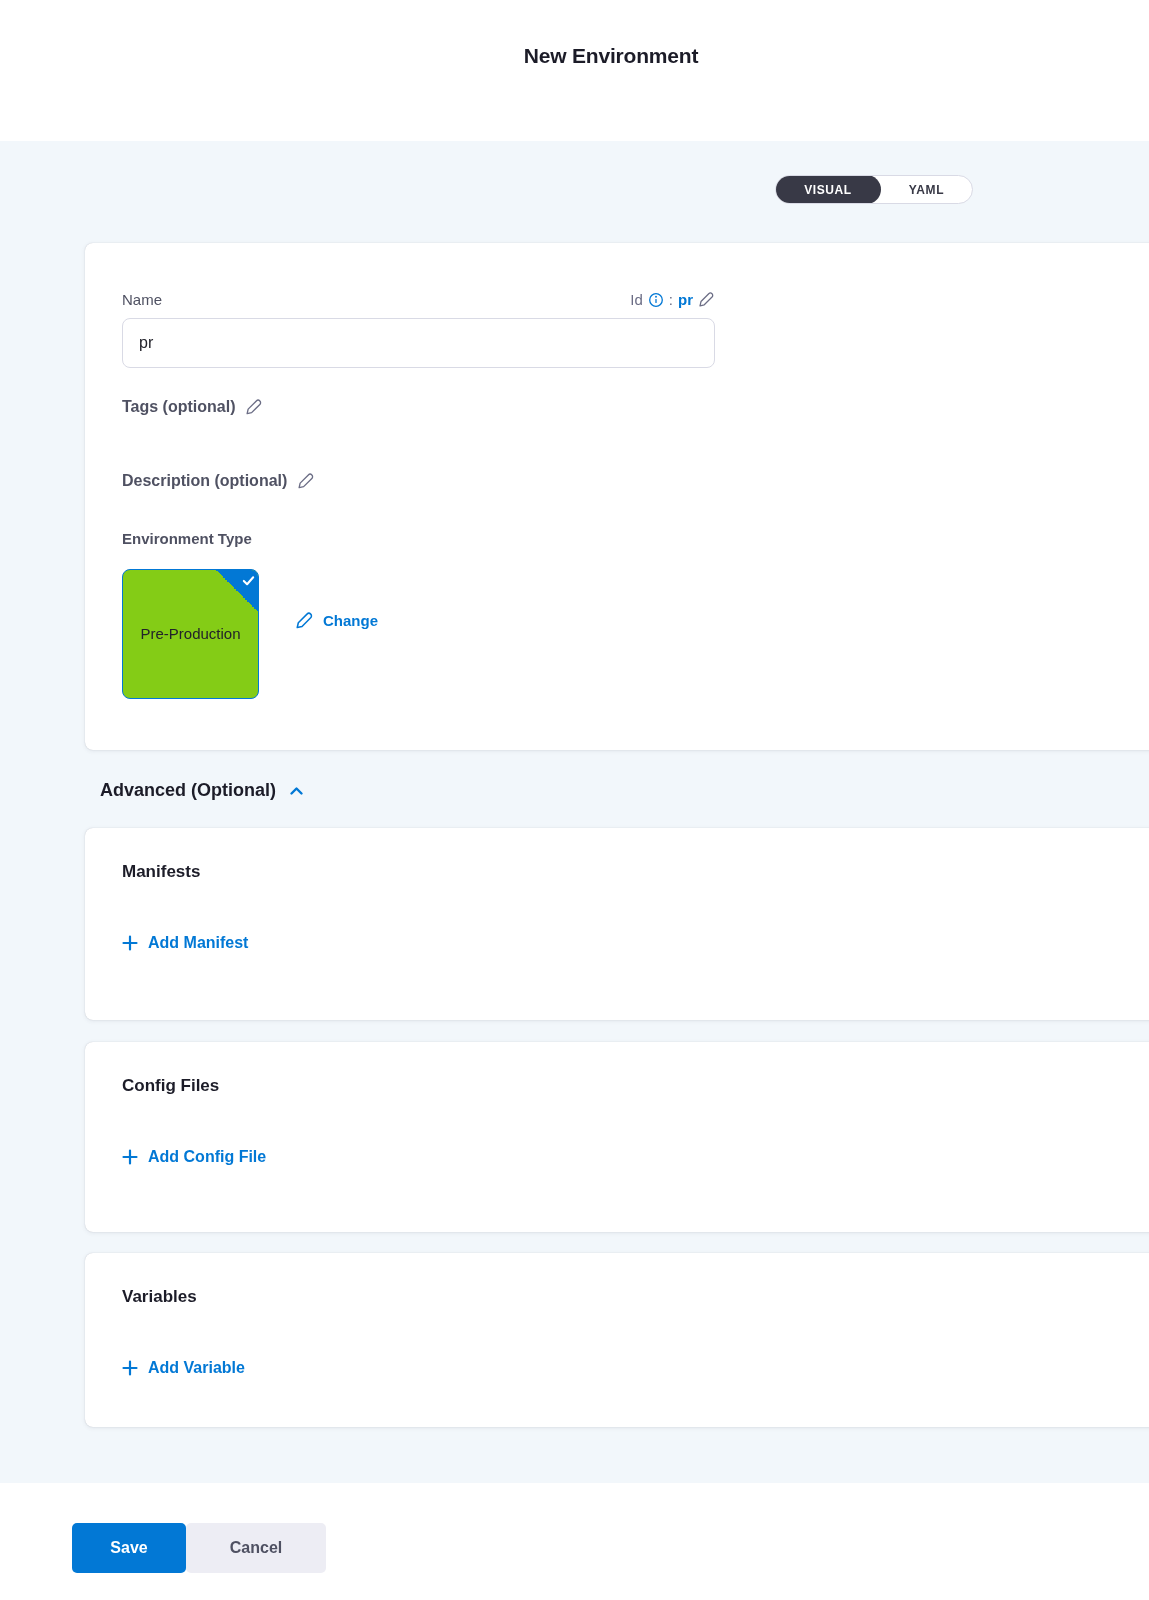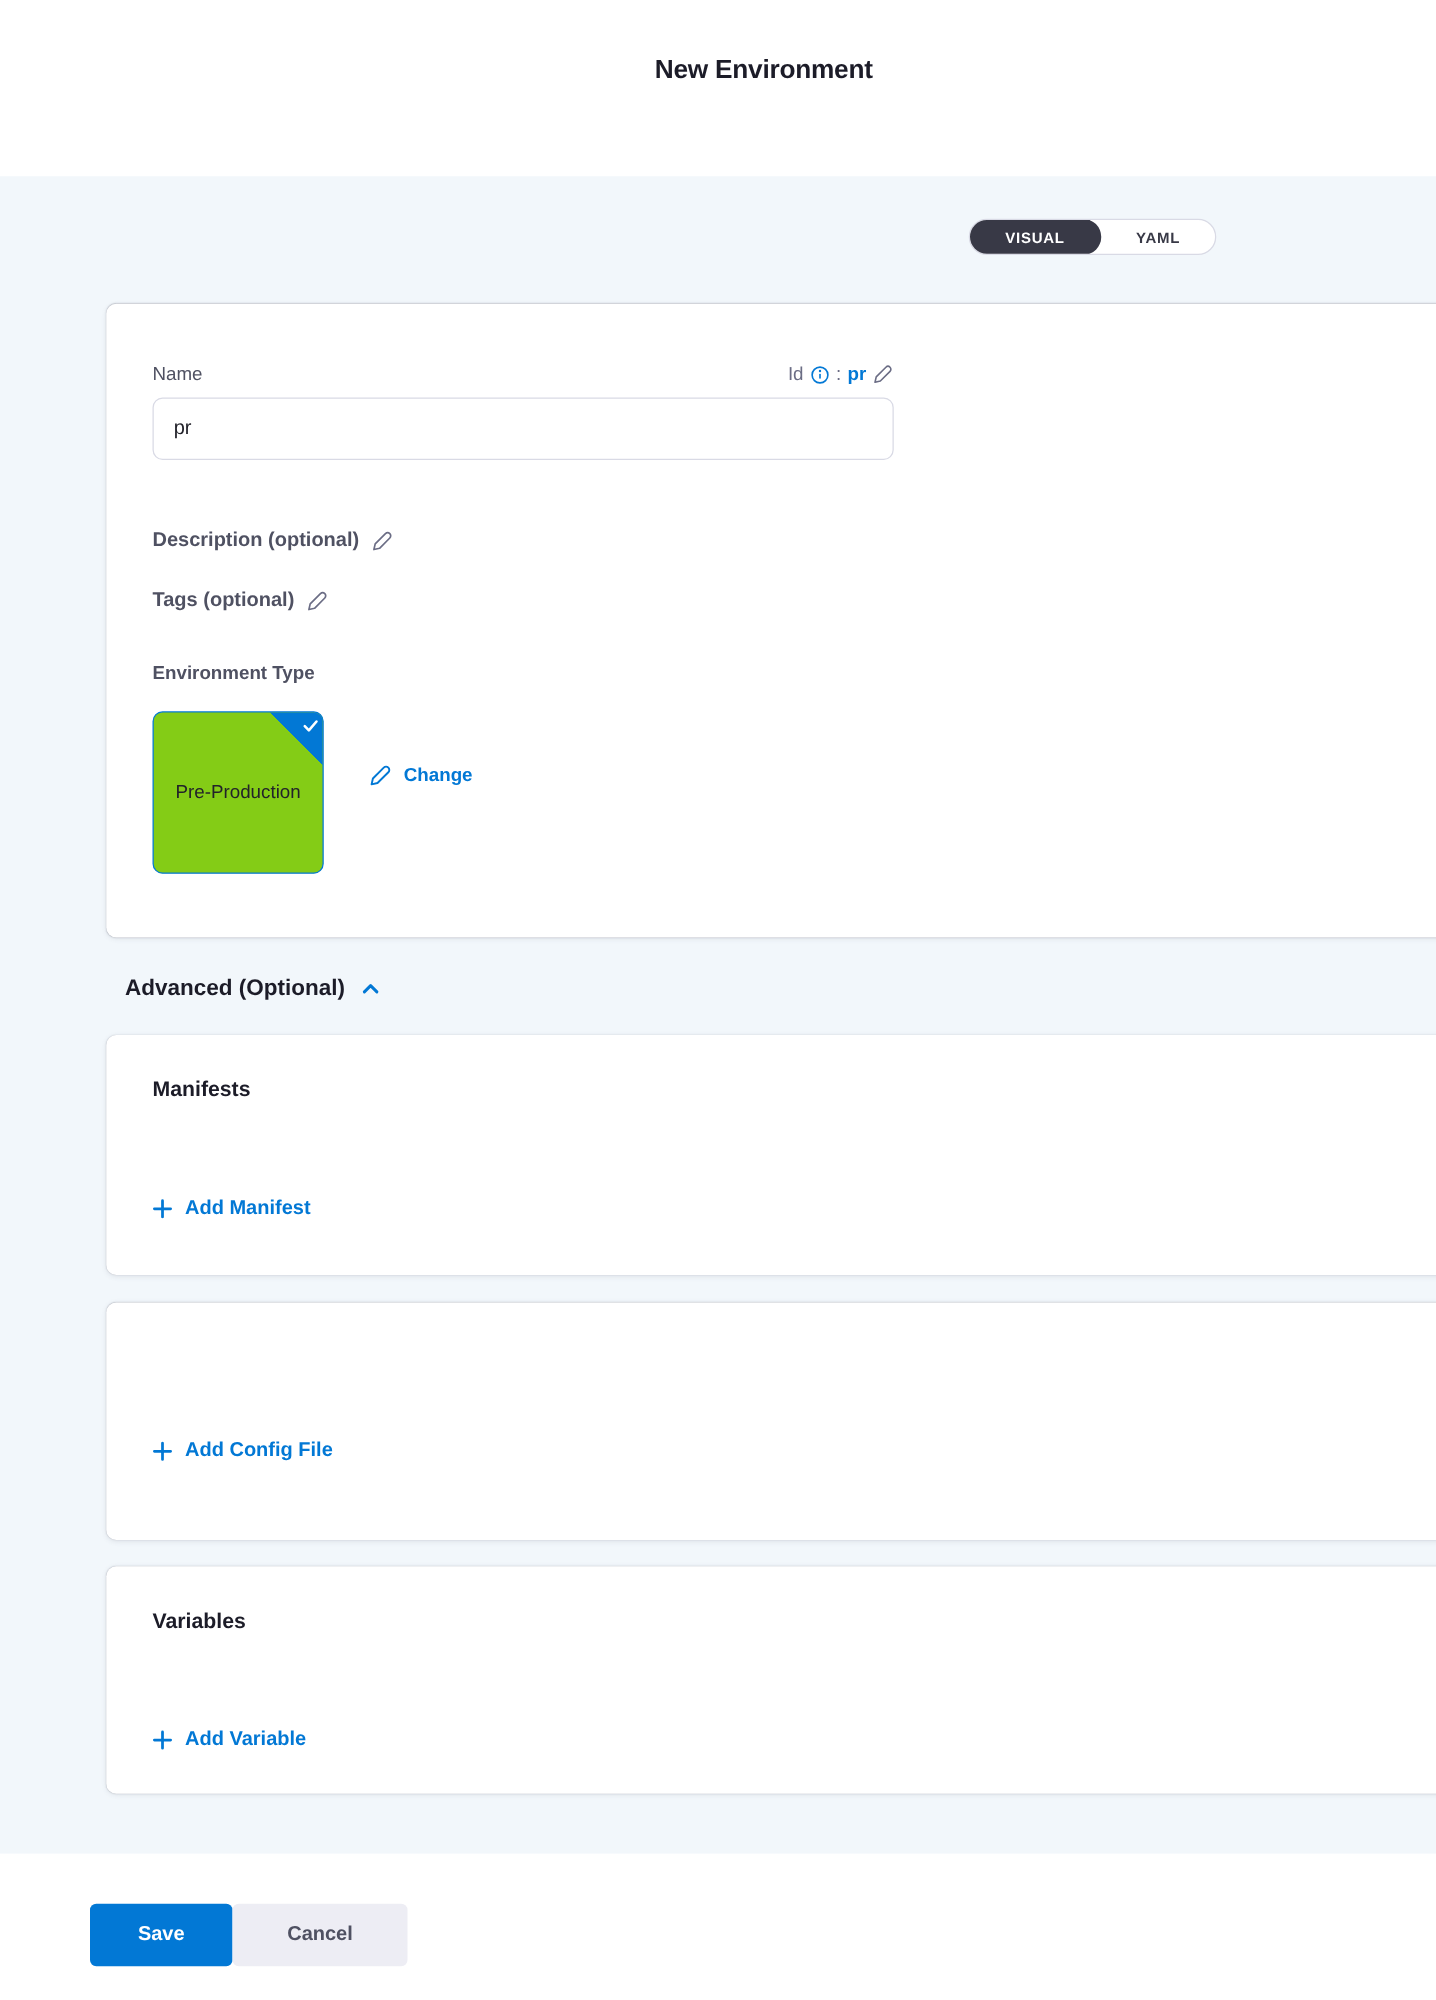--- a/index.html
+++ b/index.html
@@ -59,21 +59,21 @@
     font-weight:600; cursor:pointer; text-decoration:none; }
 
   .advanced-row { margin:30px 0 0 100px; display:flex; align-items:center; gap:12px;
     font-size:18px; font-weight:700; color:#1c1c28; cursor:pointer; width:max-content; }
 
   .section-card { padding:34px 37px; }
   .section-card.manifests  { margin-top:27px; min-height:192px; }
   .section-card.config     { margin-top:22px; min-height:190px; }
   .section-card.variables  { margin-top:21px; min-height:174px; }
   .section-title { font-size:17px; font-weight:700; color:#1c1c28; }
-  .add-row { margin-top:76px; display:flex; align-items:center; gap:10px;
+  .add-row { margin-top:52px; display:flex; align-items:center; gap:10px;
     color:#0278d5; font-size:16px; font-weight:600; cursor:pointer;
     width:max-content; text-decoration:none; }
 
   .actions { background:#fff; padding:40px 0 0 72px; display:flex; }
   .btn { height:50px; border:none; border-radius:5px; font-family:"Liberation Sans",sans-serif;
     font-size:16px; font-weight:700; cursor:pointer; }
   .btn-save { width:114px; background:#0278d5; color:#fff; }
   .btn-cancel { width:140px; background:#ededf4; color:#4f5162; font-weight:600; }
 </style>
 </head>
@@ -112,31 +112,31 @@
           <span class="icon pencil">
             <svg width="17" height="17" viewBox="0 0 16 16">
                 <path d="M10.1 2.6c.85-.85 2.25-.85 3.1 0 .85.85.85 2.25 0 3.1l-7.3 7.3-4 .9.9-4z" fill="none" stroke="currentColor" stroke-width="1.2" stroke-linejoin="round"></path>
               </svg>
           </span>
         </span>
       </div>
 
       <input class="name-input" type="text" value="pr" style="">
 
-      <div class="opt-row opt-desc">
-        <span>Description (optional)</span>
+      <div class="opt-row opt-tags">
+        <span>Tags (optional)</span>
         <span class="icon pencil">
           <svg width="18" height="18" viewBox="0 0 16 16">
               <path d="M10.1 2.6c.85-.85 2.25-.85 3.1 0 .85.85.85 2.25 0 3.1l-7.3 7.3-4 .9.9-4z" fill="none" stroke="currentColor" stroke-width="1.2" stroke-linejoin="round"></path>
             </svg>
         </span>
       </div>
 
-      <div class="opt-row opt-tags">
-        <span>Tags (optional)</span>
+      <div class="opt-row opt-desc">
+        <span>Description (optional)</span>
         <span class="icon pencil">
           <svg width="18" height="18" viewBox="0 0 16 16">
               <path d="M10.1 2.6c.85-.85 2.25-.85 3.1 0 .85.85.85 2.25 0 3.1l-7.3 7.3-4 .9.9-4z" fill="none" stroke="currentColor" stroke-width="1.2" stroke-linejoin="round"></path>
             </svg>
         </span>
       </div>
 
       <div class="env-type-label">Environment Type</div>
 
       <div class="tile-row">
@@ -175,20 +175,21 @@
         <span class="icon">
           <svg width="16" height="16" viewBox="0 0 16 16">
               <path d="M8 1.5v13M1.5 8h13" stroke="#0278d5" stroke-width="2.2" stroke-linecap="round"></path>
             </svg>
         </span>
         <span>Add Manifest</span>
       </a>
     </section>
 
     <section class="card section-card config">
+      <div class="section-title">Config Files</div>
       <a class="add-row">
         <span class="icon">
           <svg width="16" height="16" viewBox="0 0 16 16">
               <path d="M8 1.5v13M1.5 8h13" stroke="#0278d5" stroke-width="2.2" stroke-linecap="round"></path>
             </svg>
         </span>
         <span>Add Config File</span>
       </a>
     </section>
 

